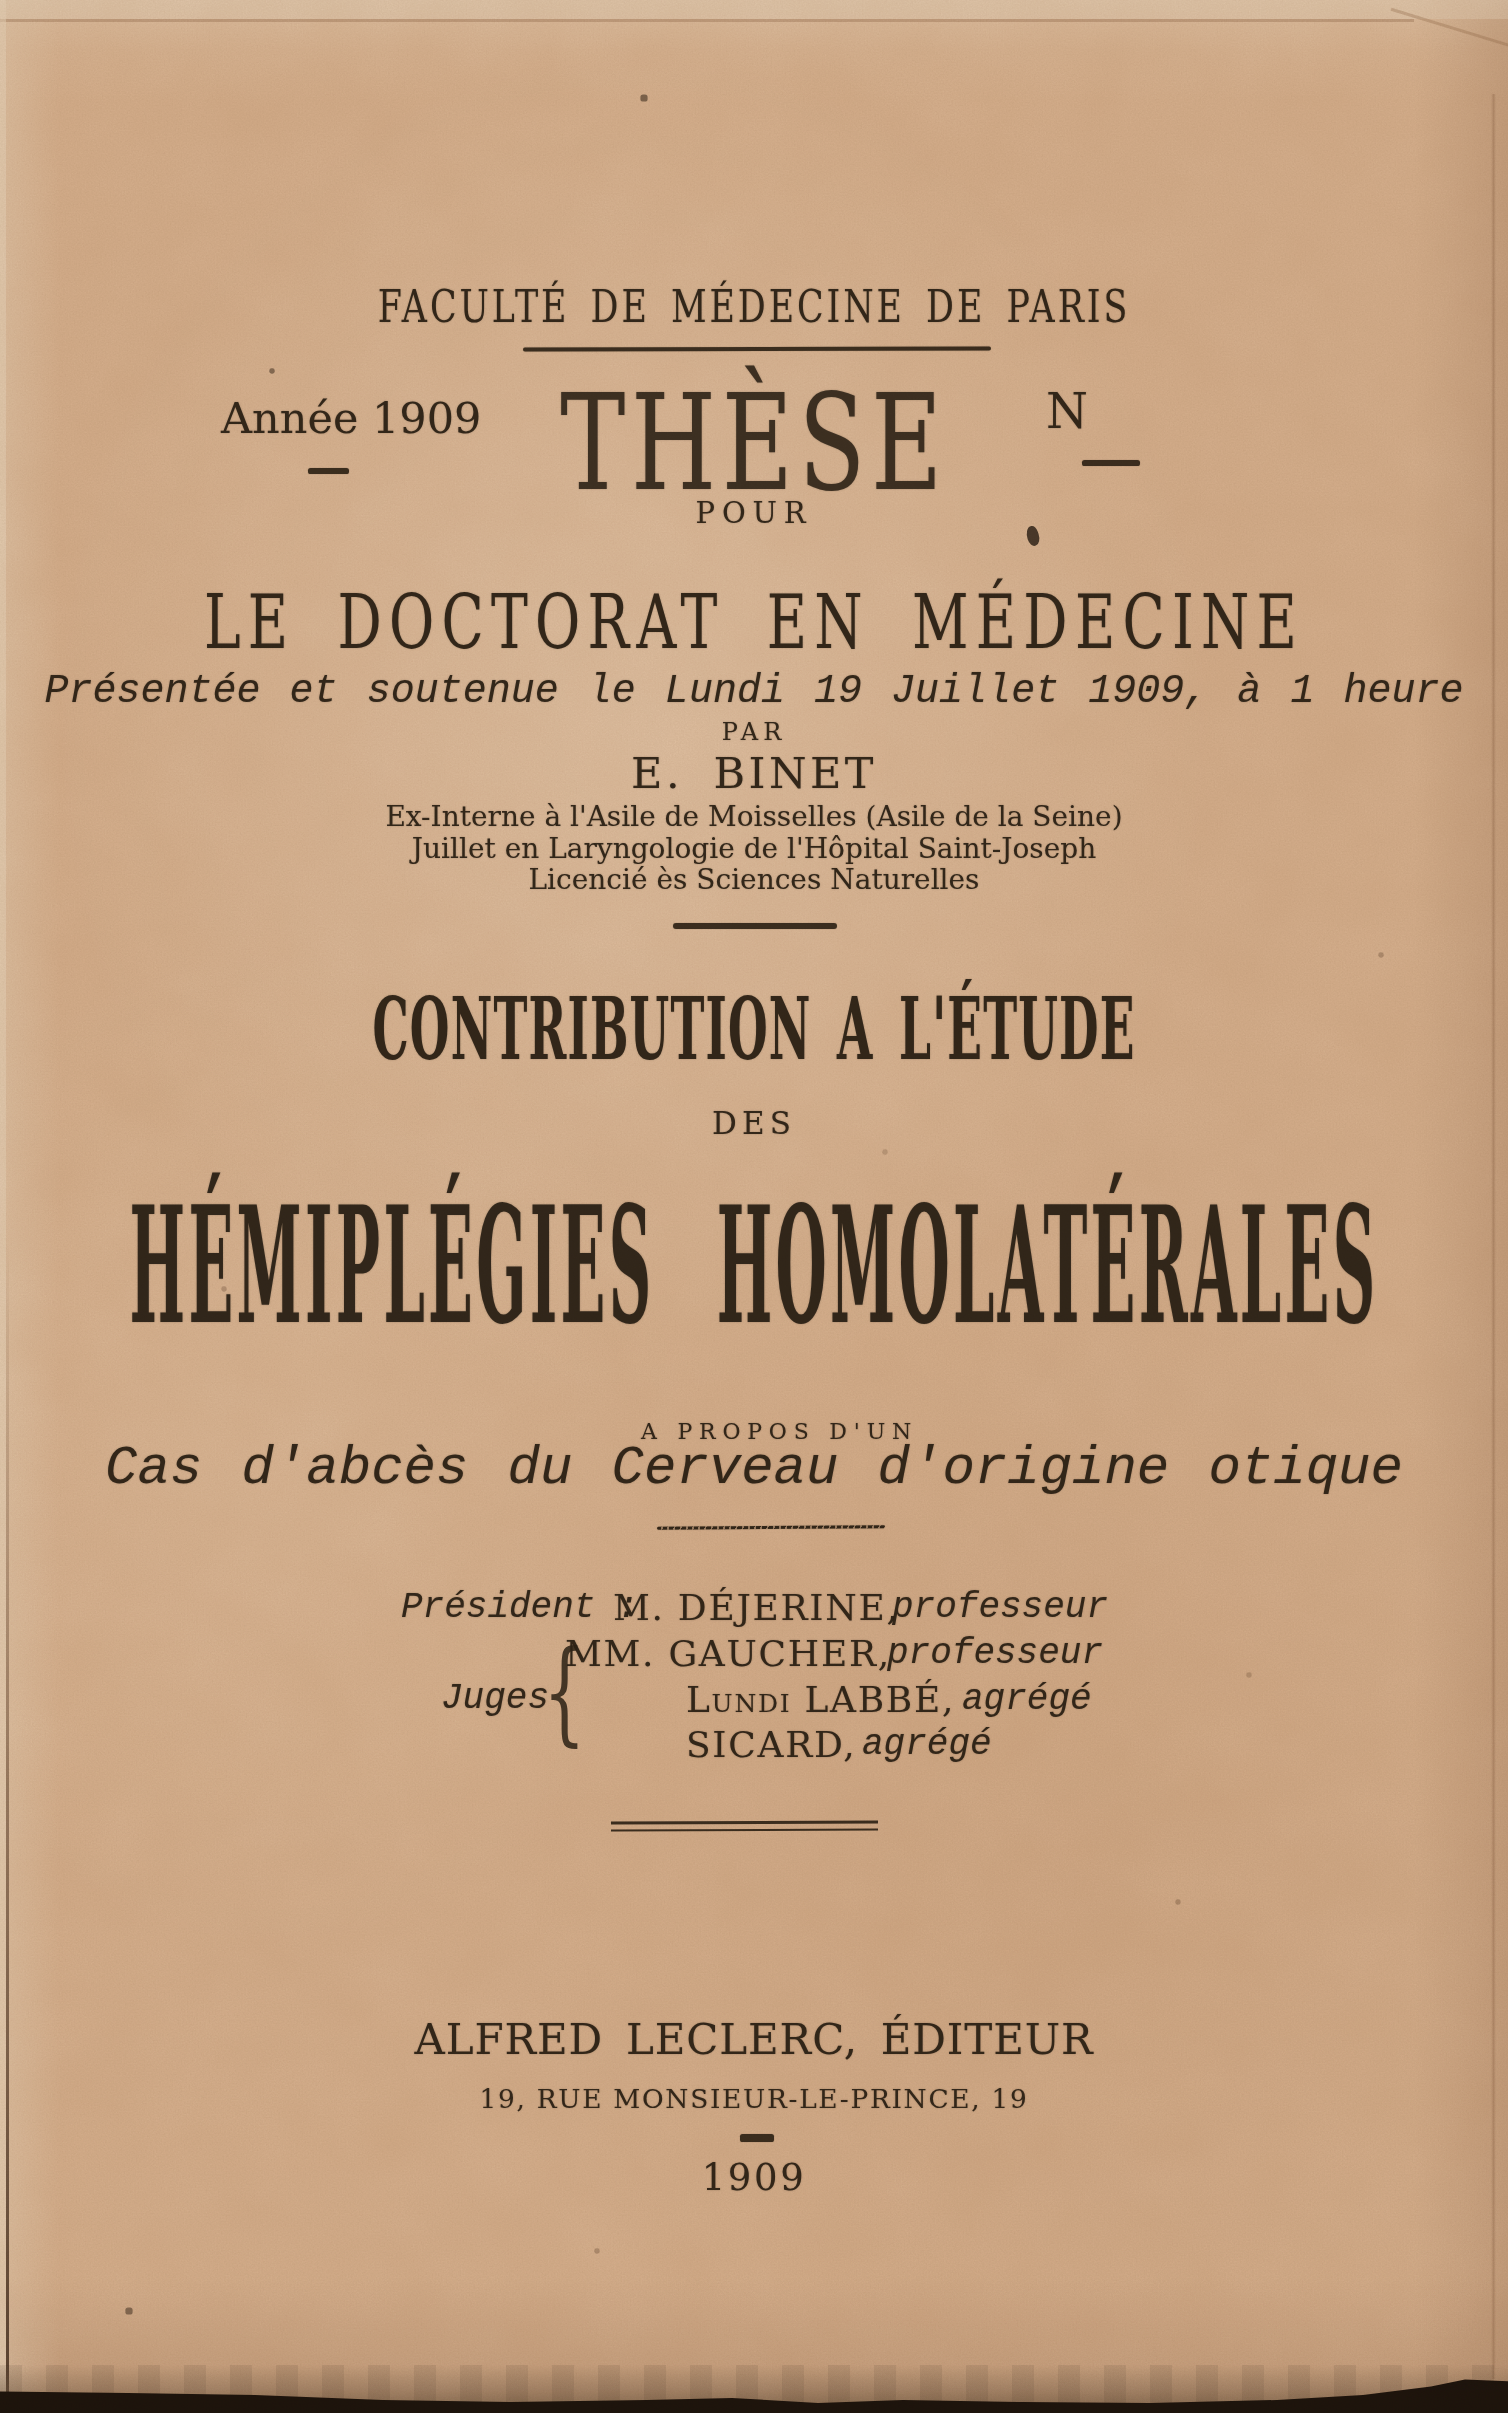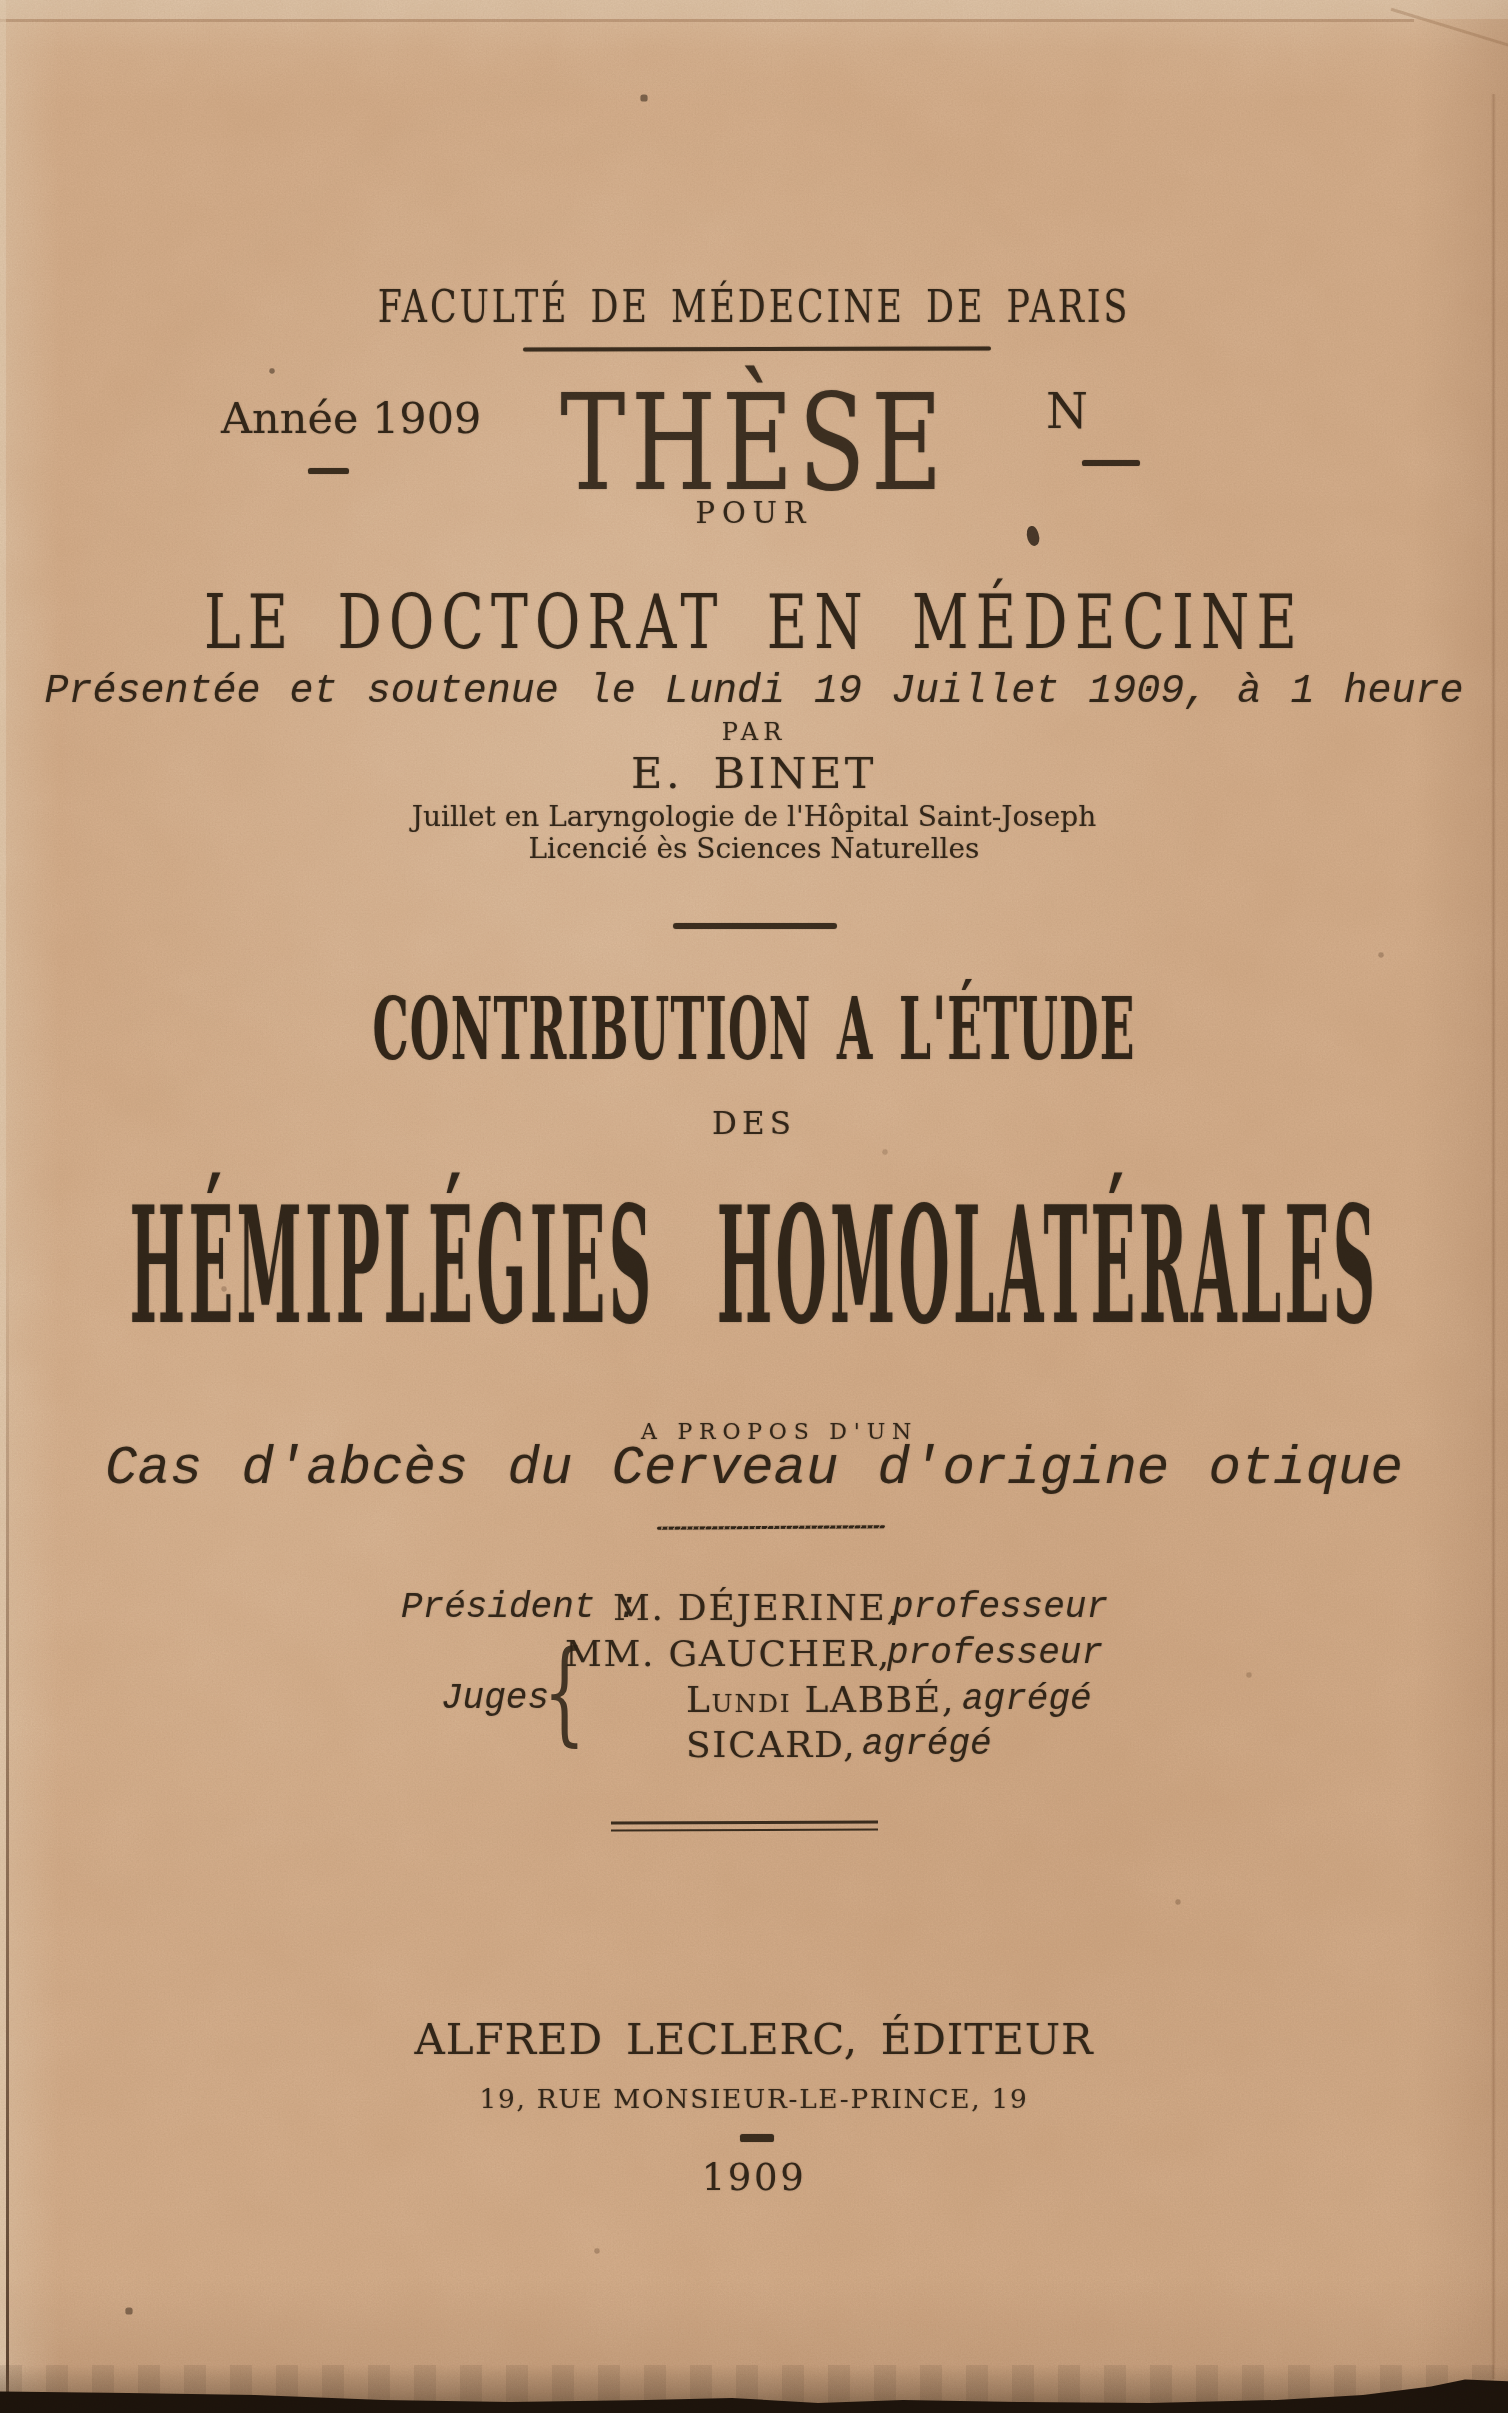--- a/index.html
+++ b/index.html
@@ -130,20 +130,21 @@
   <div class="rule n-dash"></div>
 
   <div class="txt pour bd">POUR</div>
   <div class="scaled doctorat">LE DOCTORAT EN MÉDECINE</div>
   <div class="txt presentee it">Présentée et soutenue le Lundi 19 Juillet 1909, à 1 heure</div>
 
   <div class="txt par bd">PAR</div>
   <div class="txt binet bd">E. BINET</div>
 
   <div class="txt creds">
+    <div>Ex-Interne à l'Asile de Moisselles (Asile de la Seine)</div>
     <div>Juillet en Laryngologie de l'Hôpital Saint-Joseph</div>
     <div>Licencié ès Sciences Naturelles</div>
   </div>
   <div class="rule rule-creds"></div>
 
   <div class="scaled contribution">CONTRIBUTION A L'ÉTUDE</div>
   <div class="txt des">DES</div>
   <div class="scaled main-title">HÉMIPLÉGIES HOMOLATÉRALES</div>
   <div class="txt a-propos bd">A PROPOS D'UN</div>
   <div class="txt subtitle it">Cas d'abcès du Cerveau d'origine otique</div>

